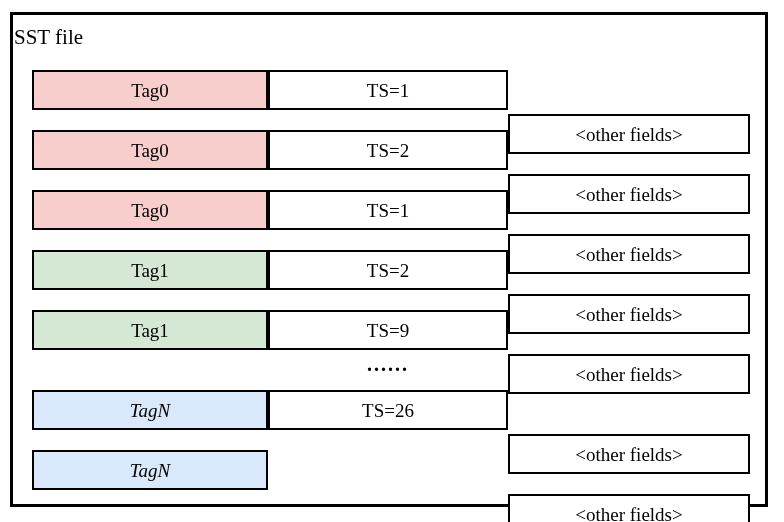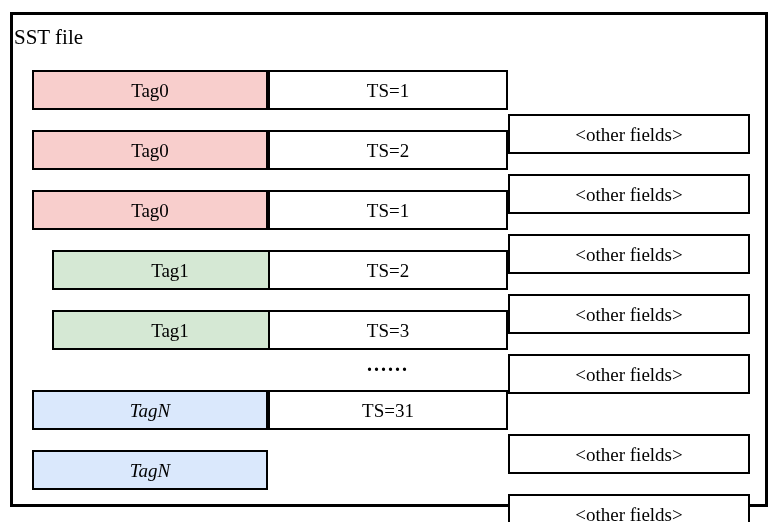--- a/index.html
+++ b/index.html
@@ -64,21 +64,21 @@
     border: 2px solid var(--cell-border, #000000);
   }
   .cell.other {
     left: 508px;
     width: 242px;
     background: #ffffff;
     border: 2px solid var(--cell-border, #000000);
     margin-top: 44px;
   }
   .c-red   { background: var(--red-fill);   border-color: var(--red-stroke); }
-  .c-green { background: var(--green-fill); border-color: var(--green-stroke); margin-left: 20px; }
+  .c-green { background: var(--green-fill); border-color: var(--green-stroke); }
   .c-blue  { background: var(--blue-fill);  border-color: var(--blue-stroke); font-style: italic; }
   .ellipsis {
     position: absolute;
     left: 268px;
     top: 344px;
     width: 240px;
     height: 40px;
     display: flex;
     align-items: center;
     justify-content: center;
@@ -114,29 +114,29 @@
   </div>
 
   <div class="row" style="top:250px">
     <div class="cell tag c-green">Tag1</div>
     <div class="cell ts">TS=2</div>
     <div class="cell other">&lt;other fields&gt;</div>
   </div>
 
   <div class="row" style="top:310px">
     <div class="cell tag c-green">Tag1</div>
-    <div class="cell ts">TS=3</div>
+    <div class="cell ts">TS=9</div>
     <div class="cell other">&lt;other fields&gt;</div>
   </div>
 
   <div class="ellipsis">......</div>
 
   <div class="row" style="top:390px">
     <div class="cell tag c-blue">TagN</div>
-    <div class="cell ts">TS=31</div>
+    <div class="cell ts">TS=26</div>
     <div class="cell other">&lt;other fields&gt;</div>
   </div>
 
   <div class="row" style="top:450px">
     <div class="cell tag c-blue">TagN</div>
     <div class="cell other">&lt;other fields&gt;</div>
   </div>
 
 </div>
 

